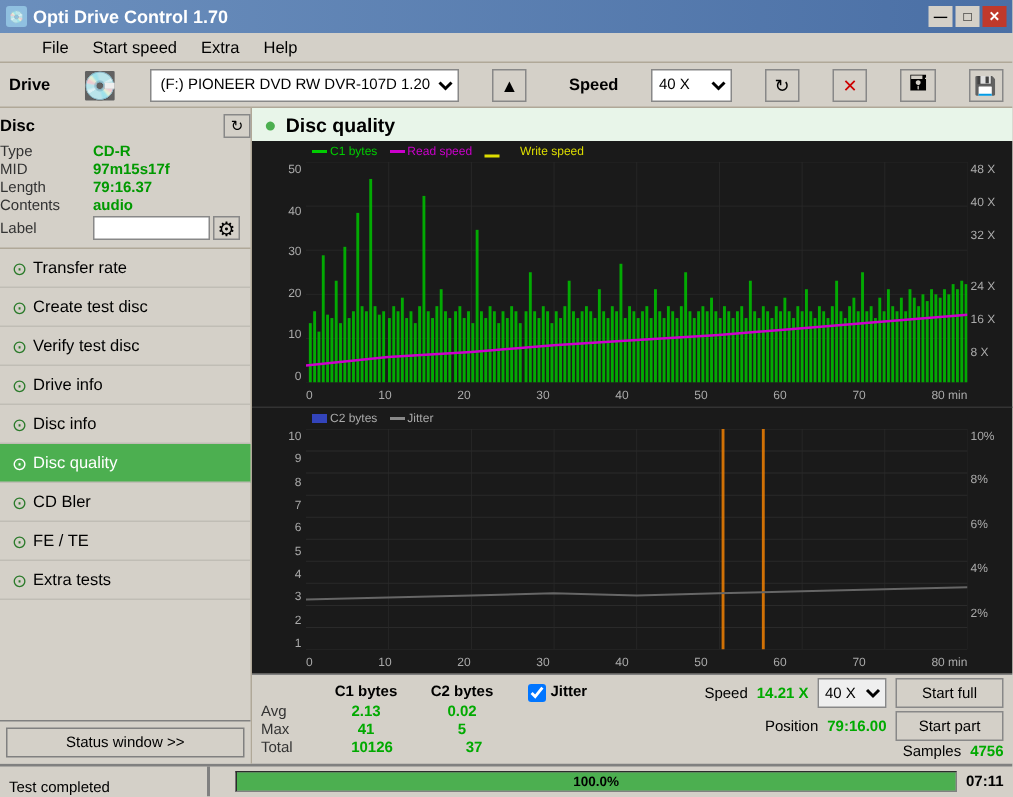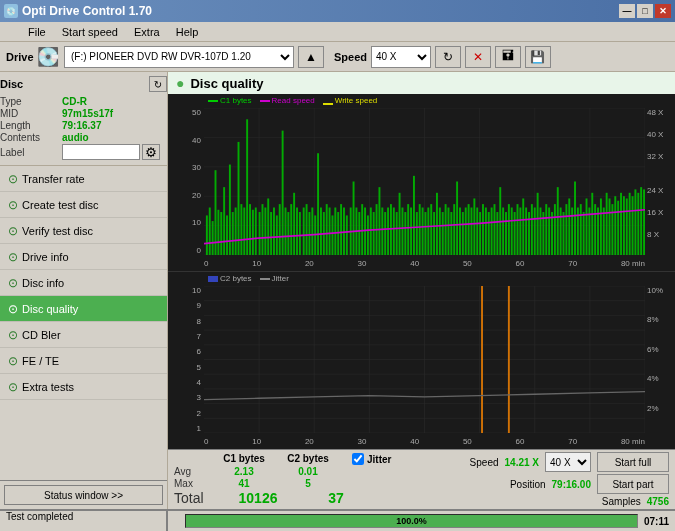--- a/index.html
+++ b/index.html
@@ -43,21 +43,21 @@
       color: #000;
     }
 
     
     .drive-bar {
       background: #d4d0c8;
       height: 30px;
       display: flex;
       align-items: center;
       padding: 2px 6px;
-      gap: 4px;
+      gap: 22px;
       border-bottom: 1px solid #b0a898;
     }
     .drive-label { font-size: 11px; font-weight: bold; }
     .drive-select {
       height: 22px;
       width: 230px;
       font-size: 10px;
       border: 1px solid #888;
       background: white;
       padding: 0 2px;
@@ -185,25 +185,25 @@
 
     
     .status-bar {
       background: #d4d0c8;
       height: 22px;
       display: flex;
       align-items: center;
       border-top: 2px solid #808080;
     }
     .status-left {
-      width: 168px;
+      width: 140px;
       border-right: 2px inset #808080;
       height: 100%;
       display: flex;
-      align-items: flex-start;
+      align-items: flex-end;
       padding: 0 6px;
       font-size: 10px;
       color: #000;
     }
     .status-right {
       flex: 1;
       display: flex;
       align-items: center;
       padding: 0 6px;
       gap: 6px;
@@ -362,21 +362,21 @@
 
         <div style="position:absolute; top:2px; left:40px; display:flex; gap:8px; z-index:10;">
           <div style="display:flex;align-items:center;gap:2px;">
             <div style="width:10px;height:2px;background:#00cc00;"></div>
             <span style="font-size:8px;color:#00cc00;">C1 bytes</span>
           </div>
           <div style="display:flex;align-items:center;gap:2px;">
             <div style="width:10px;height:2px;background:#cc00cc;"></div>
             <span style="font-size:8px;color:#cc00cc;">Read speed</span>
           </div>
-          <div style="display:flex;align-items:flex-end;gap:2px;">
+          <div style="display:flex;align-items:flex-end;gap:14px;">
             <div style="width:10px;height:2px;background:#dddd00;"></div>
             <span style="font-size:8px;color:#dddd00;">Write speed</span>
           </div>
         </div>
 
         <div style="position:absolute;left:0;top:14px;bottom:16px;width:36px;display:flex;flex-direction:column;justify-content:space-between;align-items:flex-end;padding-right:3px;">
           <span style="font-size:8px;color:#aaa;">50</span>
           <span style="font-size:8px;color:#aaa;">40</span>
           <span style="font-size:8px;color:#aaa;">30</span>
           <span style="font-size:8px;color:#aaa;">20</span>
@@ -674,30 +674,30 @@
             <span style="width:60px; text-align:center;">C2 bytes</span>
             <div style="display:flex;align-items:center;gap:3px;margin-left:10px;">
               <input type="checkbox" checked="" style="">
               <span style="font-size:10px;font-weight:bold;">Jitter</span>
             </div>
           </div>
 
           <div style="display:flex; font-size:10px; gap:4px; margin-bottom:1px;">
             <span style="width:36px; color:#333;">Avg</span>
             <span style="width:60px; text-align:center; color:#00aa00; font-weight:bold;">2.13</span>
-            <span style="width:60px; text-align:center; color:#00aa00; font-weight:bold;">0.01</span>
+            <span style="width:60px; text-align:center; color:#00aa00; font-weight:bold;">0.02</span>
           </div>
 
           <div style="display:flex; font-size:10px; gap:4px; margin-bottom:1px;">
             <span style="width:36px; color:#333;">Max</span>
             <span style="width:60px; text-align:center; color:#00aa00; font-weight:bold;">41</span>
             <span style="width:60px; text-align:center; color:#00aa00; font-weight:bold;">5</span>
           </div>
 
-          <div style="display:flex; font-size:14px; gap:18px;">
+          <div style="display:flex; font-size:10px; gap:8px;">
             <span style="width:36px; color:#333;">Total</span>
             <span style="width:60px; text-align:center; color:#00aa00; font-weight:bold;">10126</span>
             <span style="width:60px; text-align:center; color:#00aa00; font-weight:bold;">37</span>
           </div>
         </div>
 
         <div style="display:flex; flex-direction:column; gap:2px; align-items:flex-end;">
 
           <div style="display:flex; gap:6px; align-items:center; font-size:10px;">
             <span>Speed</span>

